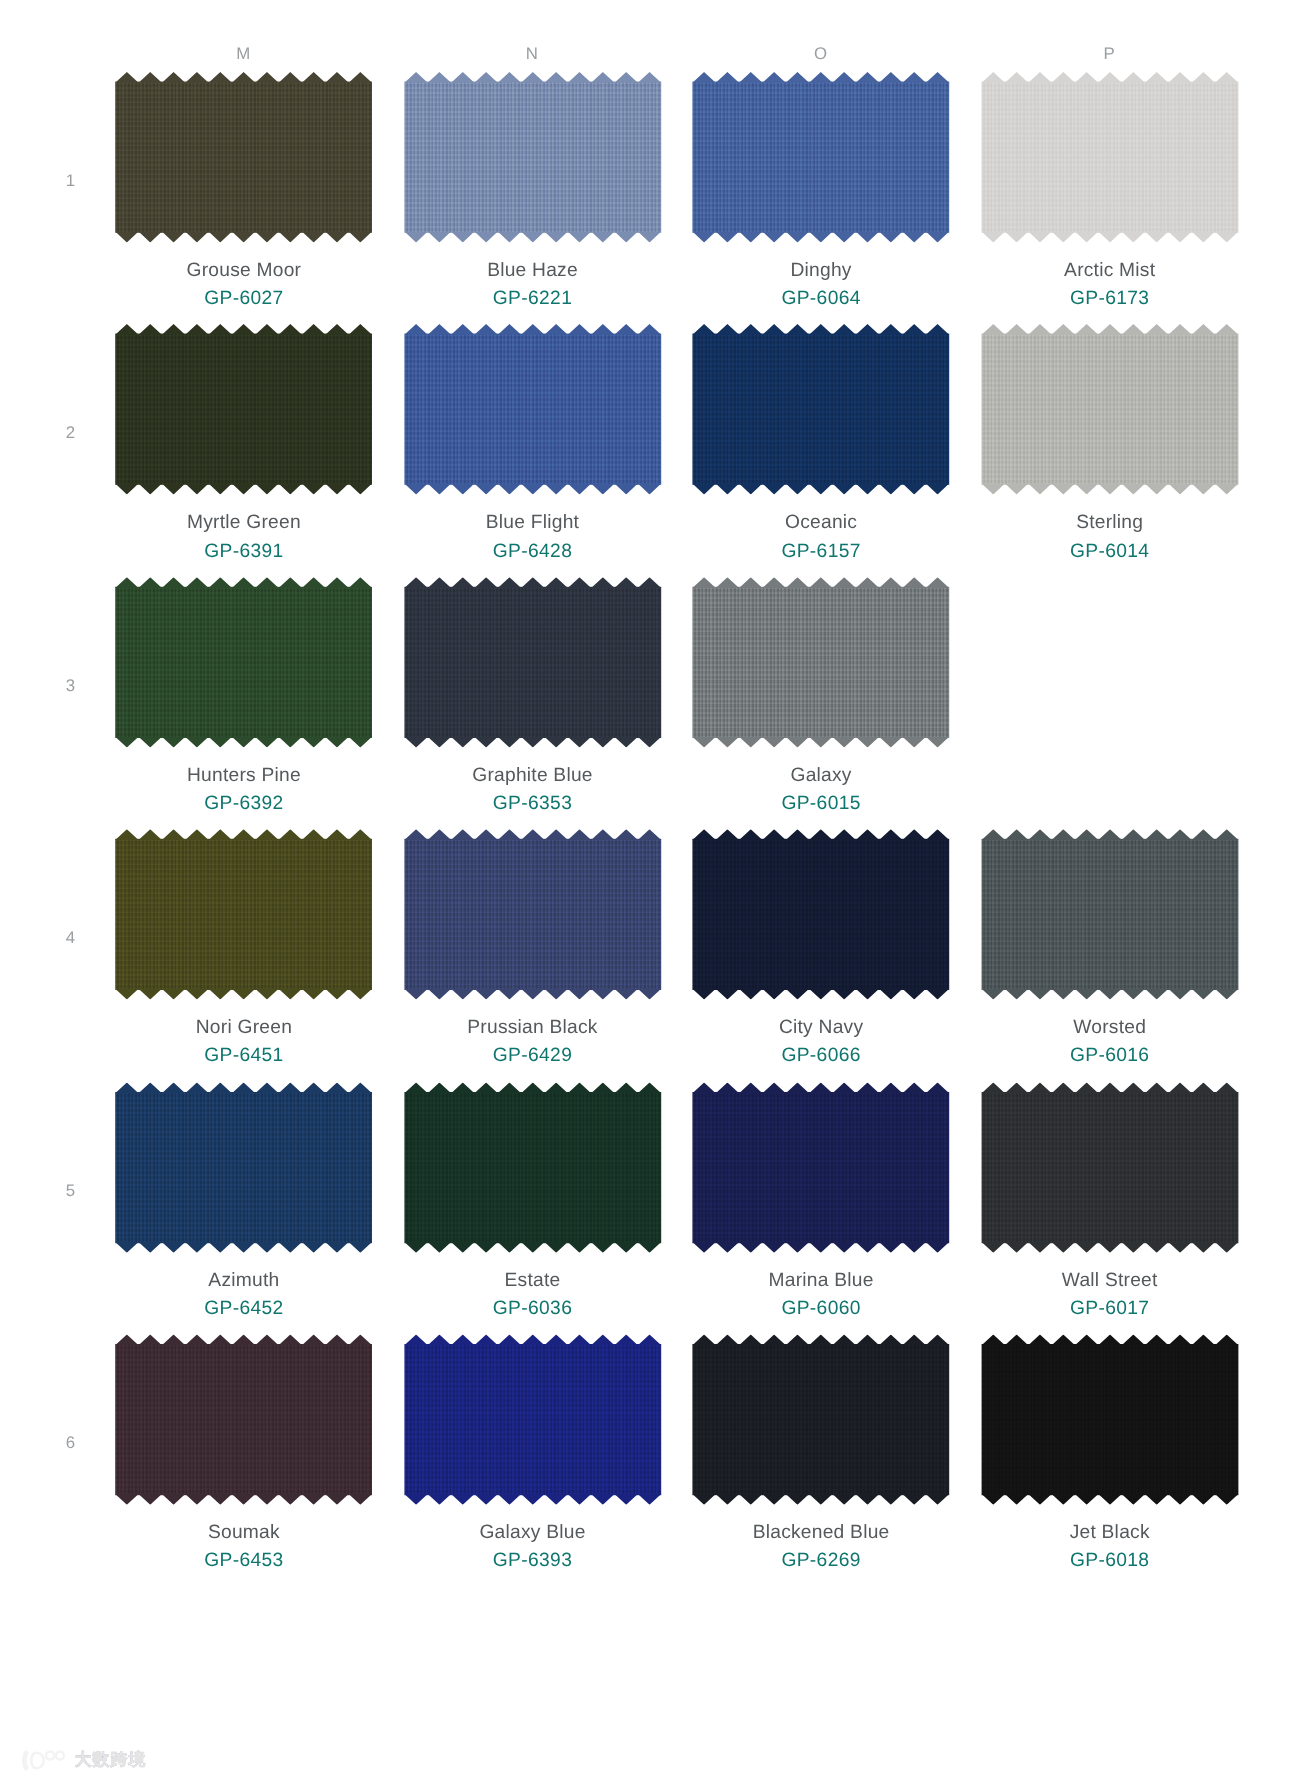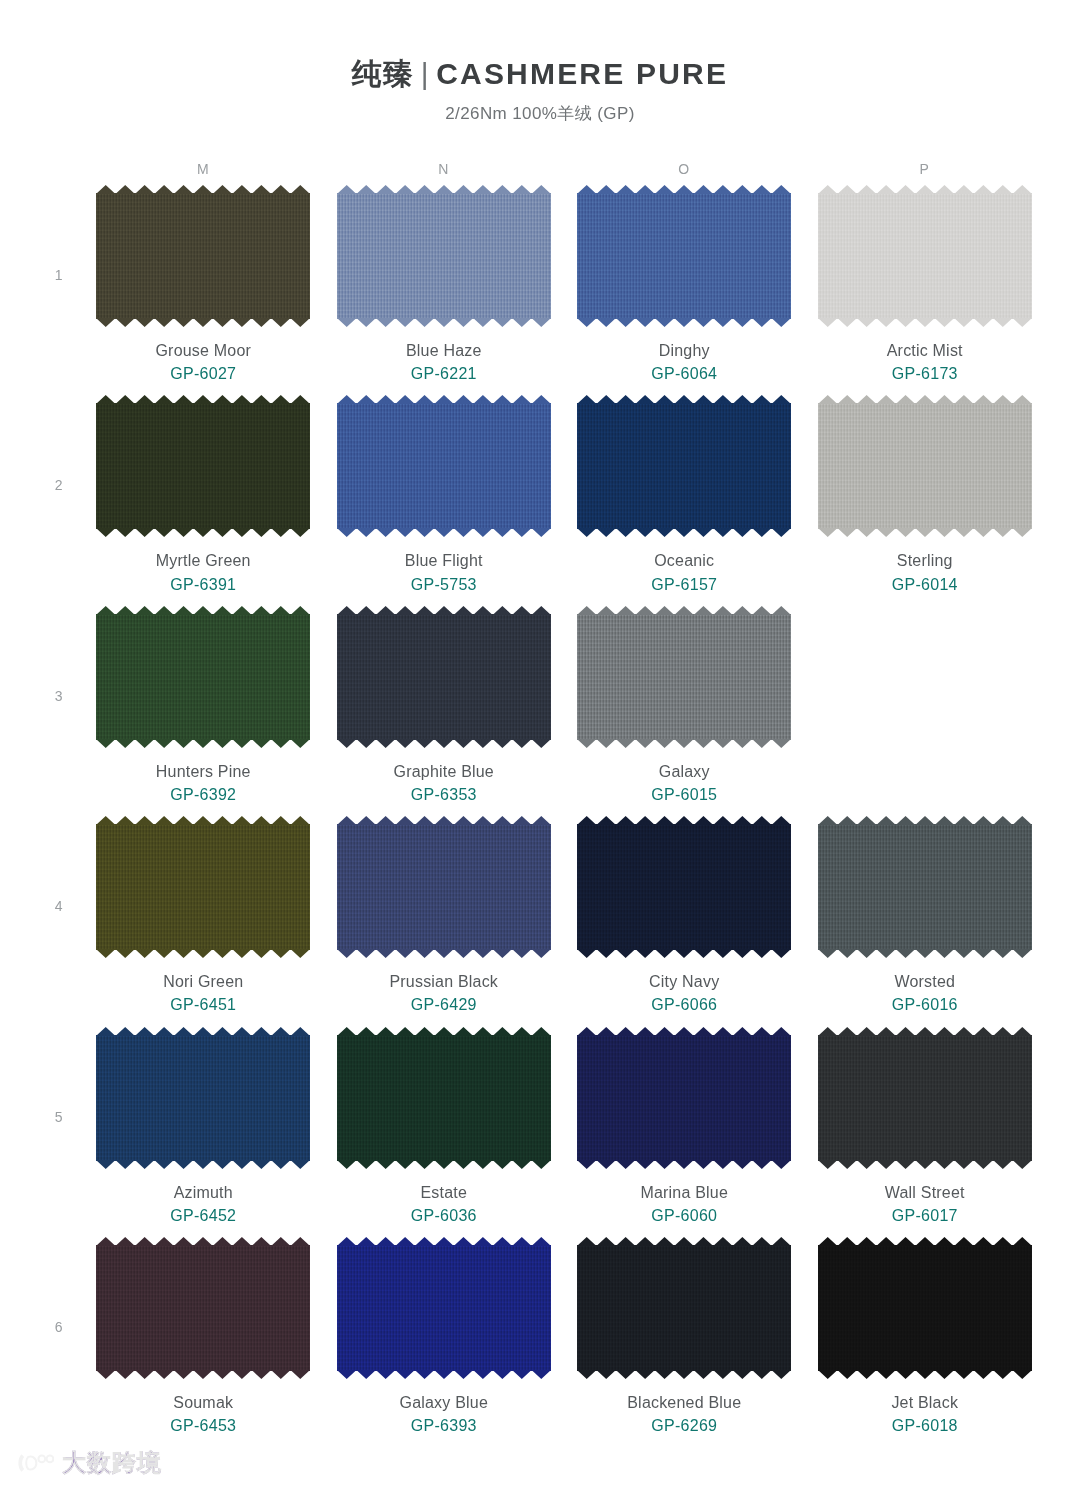--- a/index.html
+++ b/index.html
@@ -165,38 +165,32 @@
     display: flex;
     align-items: center;
     gap: 8px;
     opacity: 0.92;
   }
   .wm-mark {
     width: 38px;
     height: 24px;
   }
   .wm-text {
-    font-size: 24px;
+    font-size: 14px;
     font-weight: 700;
     color: #4c1d95;
     letter-spacing: 1px;
     -webkit-text-stroke: 0.6px #e2e2e2;
   }
 </style>
 </head>
 <body>
 
 <div class="page">
 
-  <div class="header">
-    <div class="title-line">
-      <span class="title-cn">纯臻</span><span class="title-sep">|</span><span class="title-en">CASHMERE PURE</span>
-    </div>
-    <div class="subtitle">2/26Nm 100%羊绒 (GP)</div>
-  </div>
 
   <div class="grid-wrap">
     <div class="col-header-row">
       <div></div>
       <div class="col-header">M</div>
       <div class="col-header">N</div>
       <div class="col-header">O</div>
       <div class="col-header">P</div>
     </div>
     <div id="rows-container">
@@ -298,21 +292,21 @@
                   <path d="M0,10 L4.545,0 L9.091,10 L13.636,0 L18.182,10 L22.727,0 L27.273,10 L31.818,0 L36.364,10 L40.909,0 L45.455,10 L50.000,0 L54.545,10 L59.091,0 L63.636,10 L68.182,0 L72.727,10 L77.273,0 L81.818,10 L86.364,0 L90.909,10 L95.455,0 L100.000,10 Z" fill="#3d5a9a"></path>
                 </svg>
               </div>
               <div class="pink-edge pink-bottom">
                 <svg viewBox="0 0 100 10" preserveAspectRatio="none">
                   <path d="M0,10 L4.545,0 L9.091,10 L13.636,0 L18.182,10 L22.727,0 L27.273,10 L31.818,0 L36.364,10 L40.909,0 L45.455,10 L50.000,0 L54.545,10 L59.091,0 L63.636,10 L68.182,0 L72.727,10 L77.273,0 L81.818,10 L86.364,0 L90.909,10 L95.455,0 L100.000,10 Z" fill="#3d5a9a"></path>
                 </svg>
               </div>
             </div>
             <div class="swatch-name">Blue Flight</div>
-            <div class="swatch-code">GP-5753</div>
+            <div class="swatch-code">GP-6428</div>
           </div>
           <div class="cell">
             <div class="swatch">
               <div class="swatch-body" style="background: rgb(19, 49, 94);"></div>
               <div class="pink-edge pink-top">
                 <svg viewBox="0 0 100 10" preserveAspectRatio="none">
                   <path d="M0,10 L4.545,0 L9.091,10 L13.636,0 L18.182,10 L22.727,0 L27.273,10 L31.818,0 L36.364,10 L40.909,0 L45.455,10 L50.000,0 L54.545,10 L59.091,0 L63.636,10 L68.182,0 L72.727,10 L77.273,0 L81.818,10 L86.364,0 L90.909,10 L95.455,0 L100.000,10 Z" fill="#13315e"></path>
                 </svg>
               </div>
               <div class="pink-edge pink-bottom">

